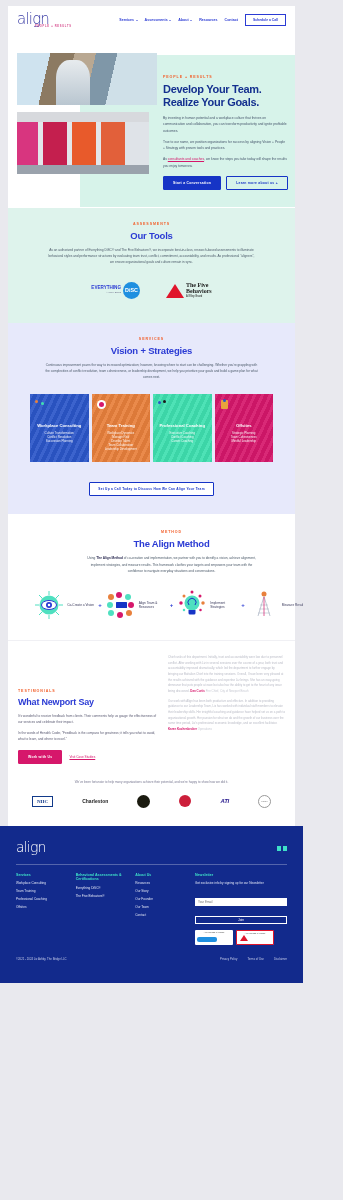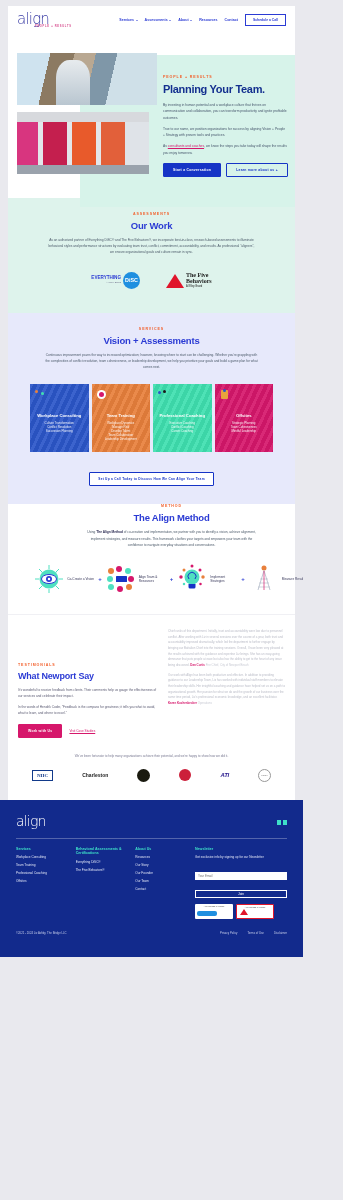--- a/index.html
+++ b/index.html
@@ -266,21 +266,21 @@
   }
   .card > * { position: relative; z-index: 2; }
   .dot { position:absolute; border-radius:50%; }
   .svc-cta { margin-top: 14px; }
   .svc-cta .btn { background:#fff; color:#1634c6; border:.8px solid #1634c6; font-size:3.2px; padding:4px 8px;}
 
   
   .method {
     background: #fff;
     text-align: center;
-    padding: 0 26px 20px 26px;
+    padding: 16px 26px 20px 26px;
     margin-left: 40px;
   }
   .method .h2 { margin: 4px 0 6px 0; }
   .method-copy { font-size: 3.2px; line-height: 1.95; color: #4a5868; padding: 0 10px; }
   .method-copy b { color: #2b2b52; }
   .steps {
     display: flex;
     align-items: center;
     justify-content: center;
     gap: 4px;
@@ -403,35 +403,36 @@
 
     <section class="hero">
       <div class="hero-mint"></div>
       <div class="hero-left">
         <div class="photo-top"></div>
         <div class="photo-bottom"></div>
       </div>
       <div class="hero-right">
         <div class="eyebrow">PEOPLE + RESULTS</div>
         <div class="hero-h1">
-          <div>Planning Your Team.</div>
+          <div>Develop Your Team.</div>
+          <div>Realize Your Goals.</div>
         </div>
         <p class="hero-p">By investing in human potential and a workplace culture that thrives on communication and collaboration, you can transform productivity and ignite profitable outcomes.</p>
         <p class="hero-p">True to our name, we position organizations for success by aligning Vision + People + Strategy with proven tools and practices.</p>
         <p class="hero-p"><span>As </span><a href="#">consultants and coaches</a><span>, we know the steps you take today will shape the results you enjoy tomorrow.</span></p>
         <div class="hero-btns">
           <div class="btn btn-blue">Start a Conversation</div>
           <div class="btn btn-outline">Learn more about us +</div>
         </div>
       </div>
     </section>
 
     <section class="assessments">
       <div class="eyebrow">ASSESSMENTS</div>
-      <div class="h2">Our Work</div>
+      <div class="h2">Our Tools</div>
       <p class="assess-copy">As an authorized partner of Everything DiSC® and The Five Behaviors®, we incorporate best-in-class, research-based assessments to illuminate behavioral styles and performance structures by evaluating team trust, conflict, commitment, accountability, and results. As professional "aligners", we ensure organizational goals and culture remain in sync.</p>
       <div class="logos-row">
         <div class="disc-logo">
           <div class="disc-word">
             <span>EVERYTHING</span>
             <small>A Wiley Brand</small>
           </div>
           <div class="disc-circle">DiSC</div>
         </div>
         <div class="five-logo">
@@ -440,21 +441,21 @@
             <div class="l1">The Five</div>
             <div class="l2">Behaviors</div>
             <div class="l3">A Wiley Brand</div>
           </div>
         </div>
       </div>
     </section>
 
     <section class="services">
       <div class="eyebrow">SERVICES</div>
-      <div class="h2">Vision + Assessments</div>
+      <div class="h2">Vision + Strategies</div>
       <p class="svc-copy">Continuous improvement paves the way to increased optimization; however, knowing where to start can be challenging. Whether you're grappling with the complexities of conflict resolution, team cohesiveness, or leadership development, we help you prioritize your goals and build a game plan for what comes next.</p>
 
       <div class="cards">
         <div class="card c1">
           <div class="card-icon">
             <span class="dot" style="left:0;top:0;width:3px;height:3px;background:#e8803c"></span>
             <span class="dot" style="left:6px;top:2px;width:3px;height:3px;background:#3fe0b0"></span>
           </div>
           <div class="card-title">Workplace Consulting</div>
           <div class="card-list">

